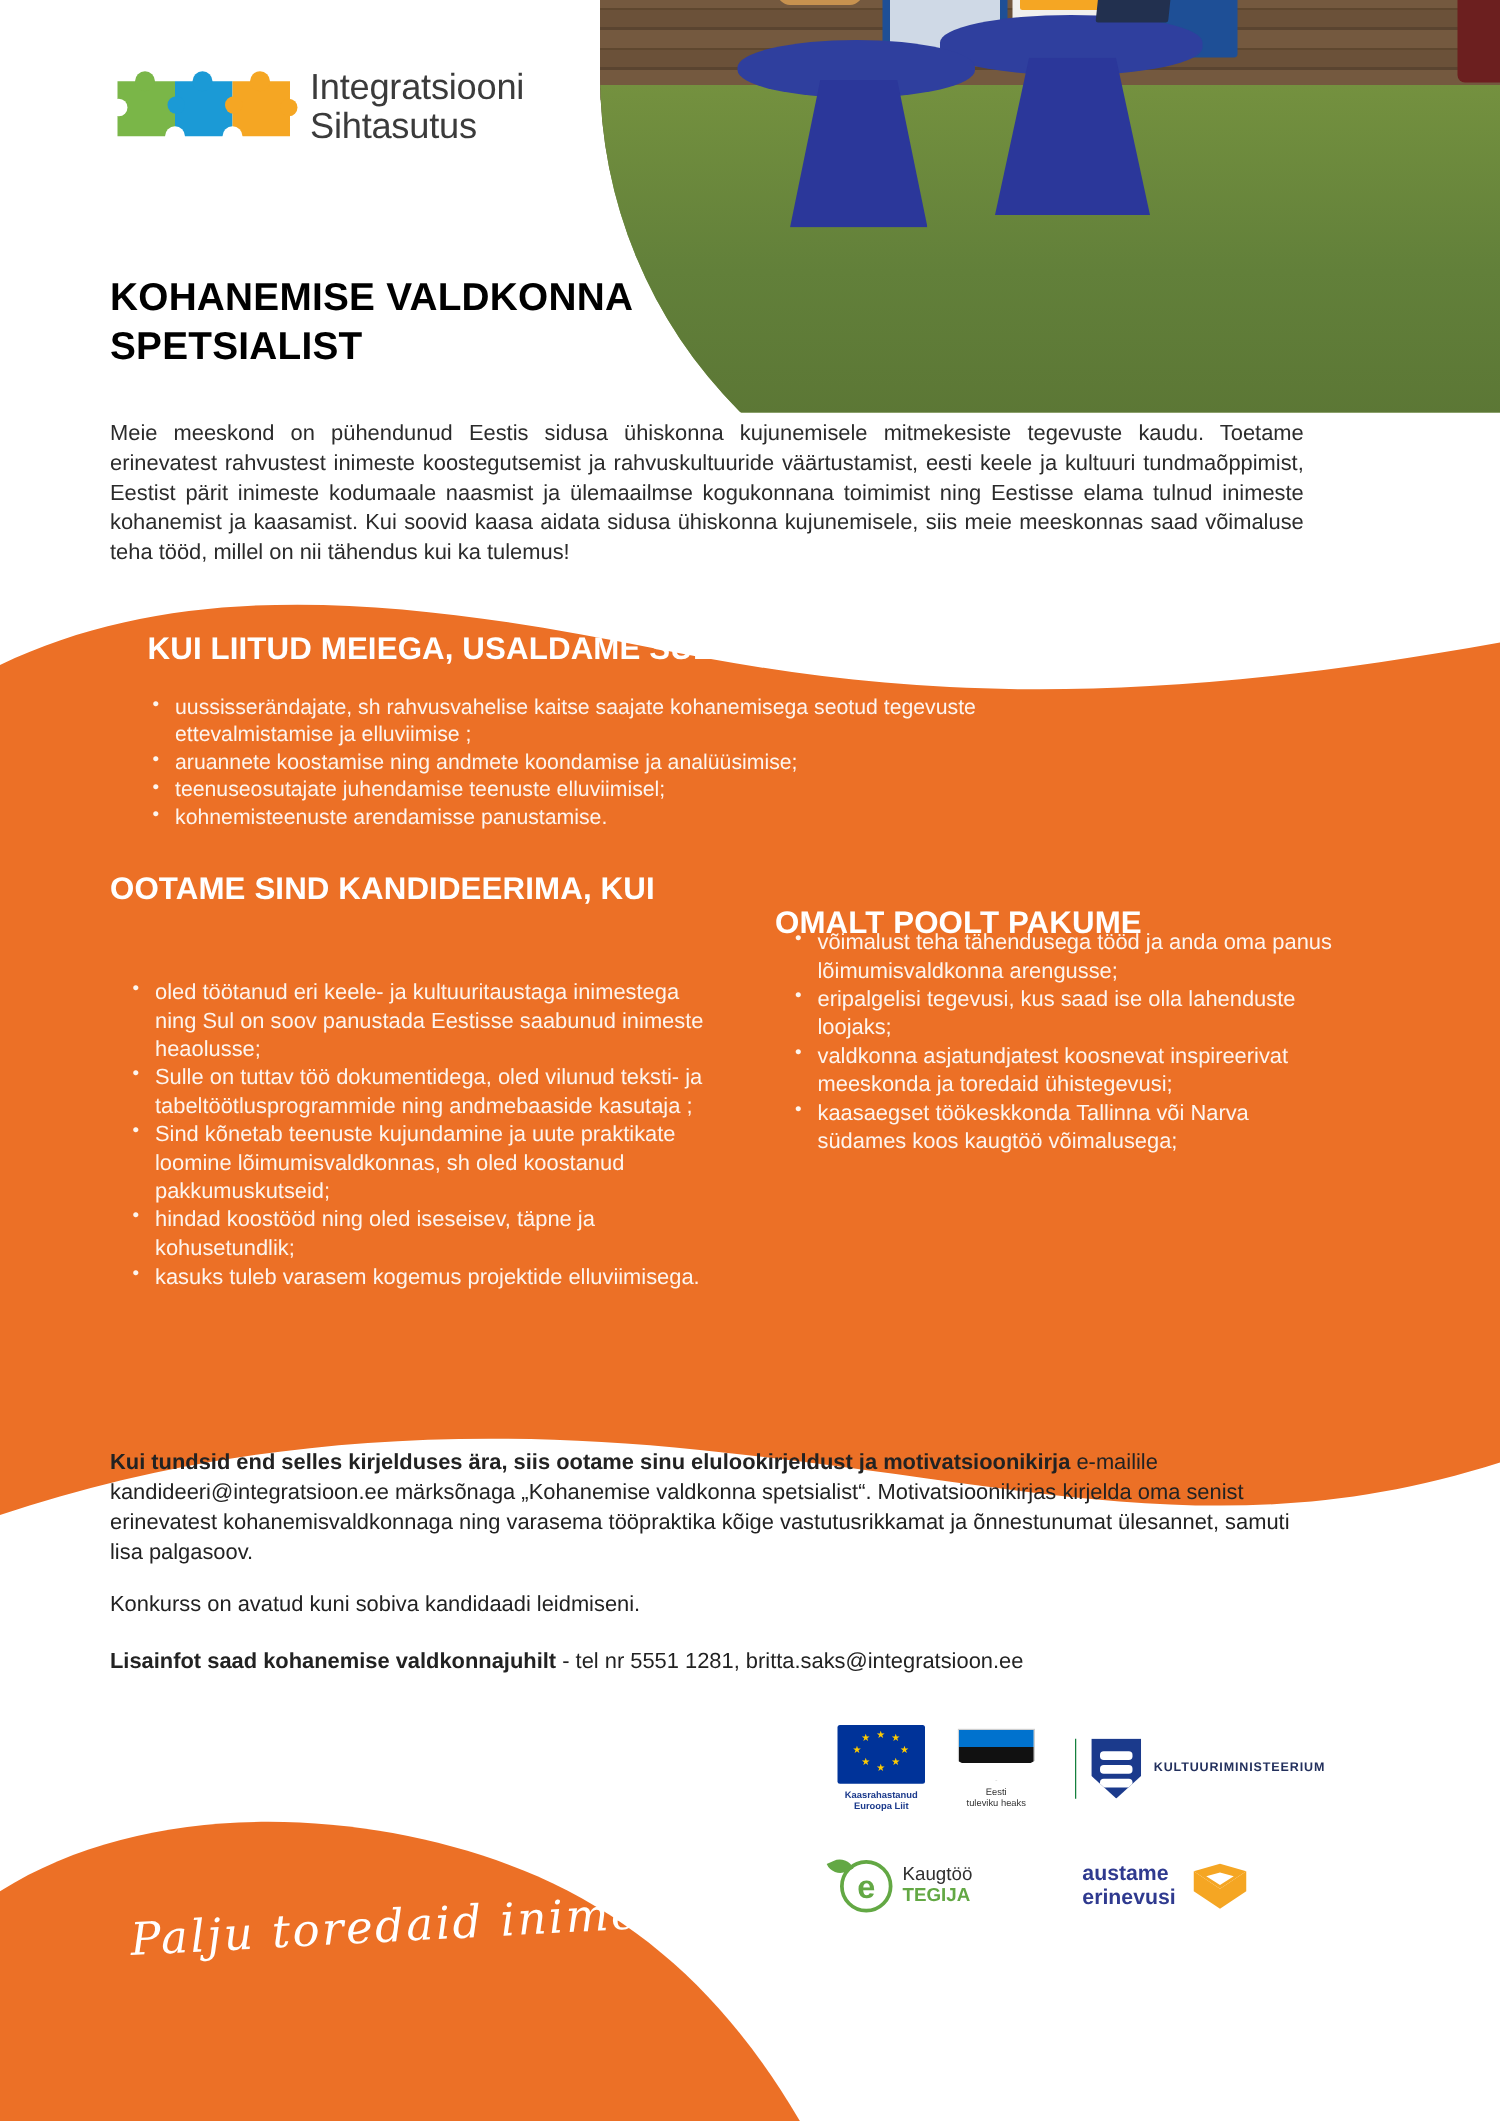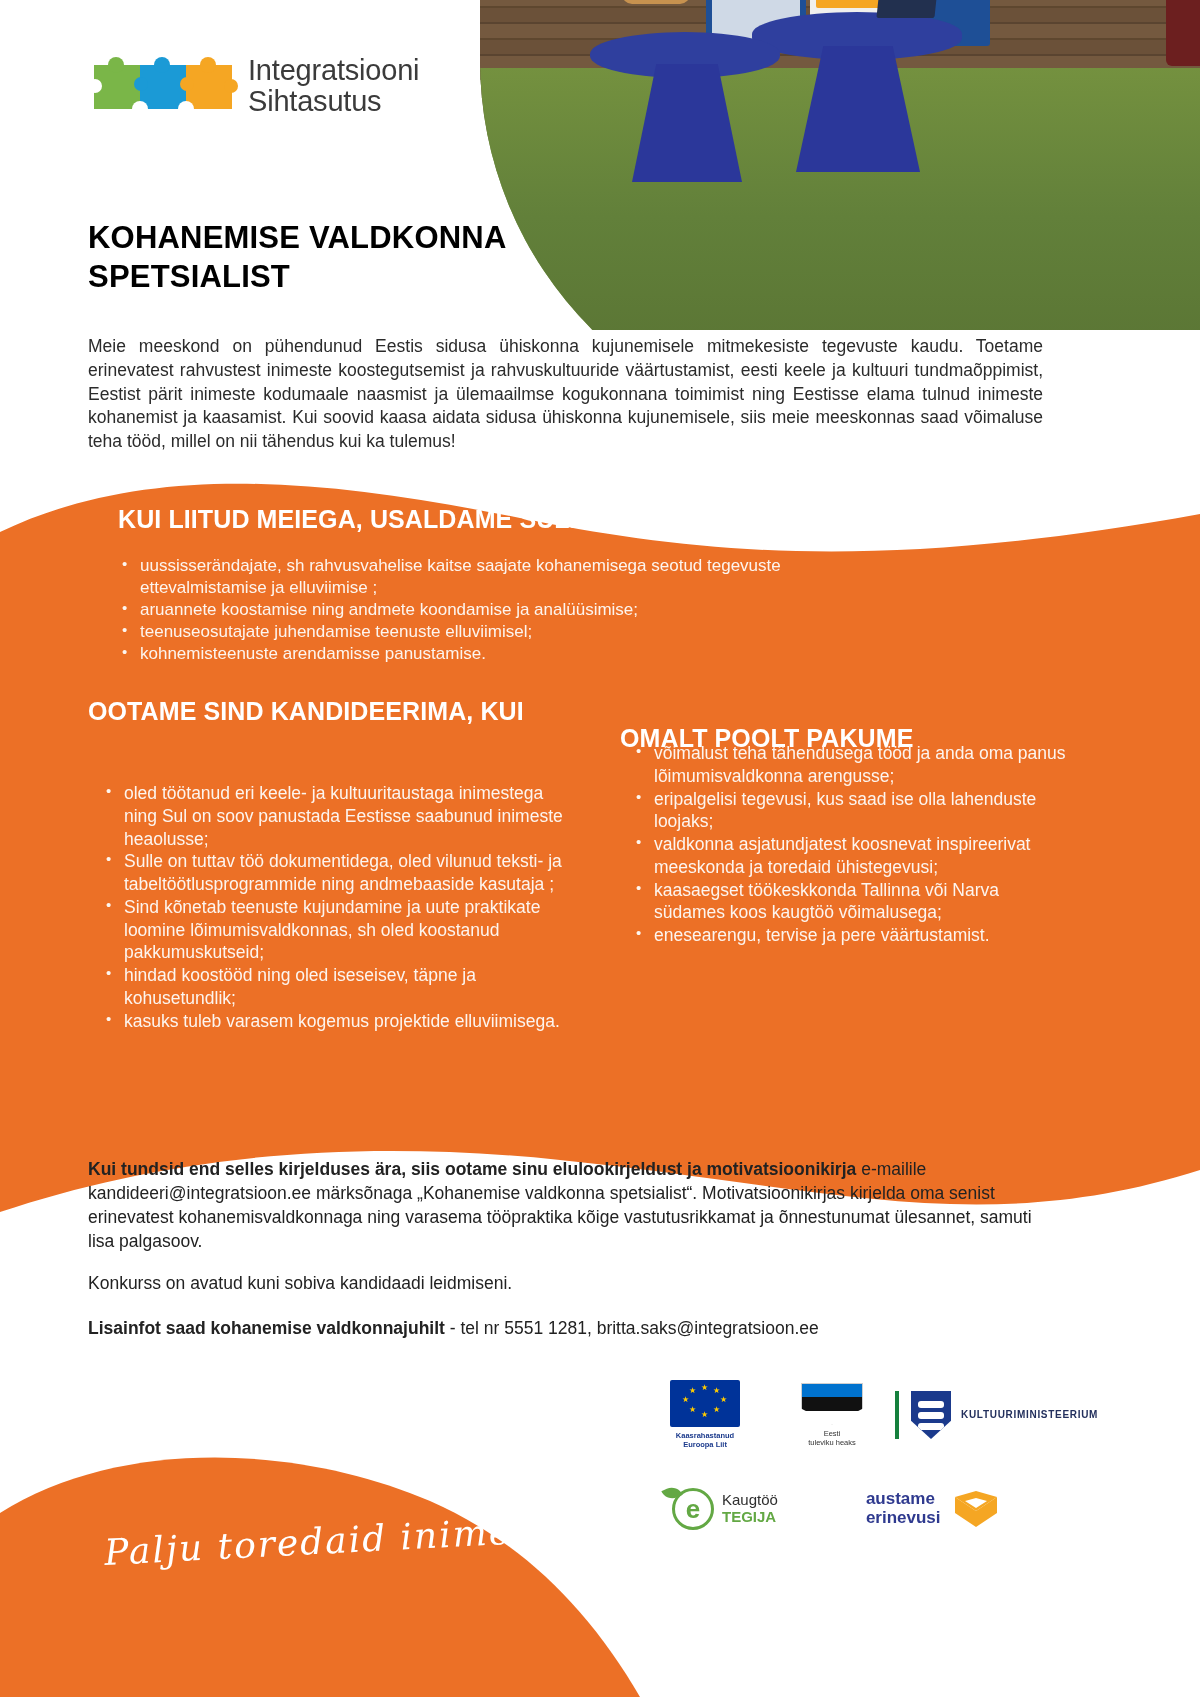--- a/index.html
+++ b/index.html
@@ -131,27 +131,27 @@
   .konk { position:absolute; left:88px; top:1273px; font-size:17.5px; color:#222; font-stretch:condensed;}
   .lisainfo { position:absolute; left:88px; top:1318px; font-size:17.5px; color:#222; font-stretch:condensed;}
   .lisainfo b { font-weight:bold; }
 
   
   .footer-logos { position:absolute; left:670px; top:1380px; display:flex; align-items:center; gap:26px;}
   .eu { text-align:center; }
   .eu-flag { width:70px; height:47px; background:#003399; position:relative; border-radius:2px;}
   .eu-flag .star { position:absolute; color:#FFCC00; font-size:8px; line-height:8px;}
   .eu-cap { font-size:7.5px; color:#1b3a8c; margin-top:4px; line-height:1.25; font-weight:bold;}
-  .ee { text-align:center;margin-left:35px; }
+  .ee { text-align:center; }
   .ee-flag { width:62px; height:42px; position:relative; margin:0 auto; border:1px solid #cfcfcf;
     background:linear-gradient(to bottom,#0072ce 0 33.33%, #111 33.33% 66.66%, #fff 66.66% 100%);
     clip-path: polygon(0 0,100% 0,100% 62%,50% 100%,0 62%);
   }
   .ee-cap { font-size:7.5px; color:#333; margin-top:4px; line-height:1.25;}
-  .kul { display:flex; align-items:center; gap:10px; border-left:4px solid #15803d; padding-left:12px; margin-left:6px;}
+  .kul { display:flex; align-items:center; gap:10px; border-left:1px solid #15803d; padding-left:12px; margin-left:6px;}
   .kul-crest { width:40px; height:48px; position:relative;}
   .kul-text { font-size:10px; letter-spacing:.7px; color:#23305d; font-weight:bold;}
   .lions { position:absolute; inset:0; background:#1b3a8c;
      clip-path: polygon(0 0,100% 0,100% 62%,50% 100%,0 62%); }
   .lions i { position:absolute; left:50%; transform:translateX(-50%); width:26px; height:7px; background:#fff; border-radius:3px;}
 
   .badges { position:absolute; left:672px; top:1488px; display:flex; align-items:center; gap:88px;}
   .kaugtoo { display:flex; align-items:center; gap:8px;}
   .kt-circle { width:42px; height:42px; border-radius:50%; border:3px solid #63a844; position:relative; background:#fff;}
   .kt-circle:after { content:"e"; position:absolute; inset:0; display:flex; align-items:center; justify-content:center; color:#63a844; font-size:26px; font-weight:bold;}
@@ -255,21 +255,20 @@
     <li>hindad koostööd ning oled iseseisev, täpne ja kohusetundlik;</li>
     <li>kasuks tuleb varasem kogemus projektide elluviimisega.</li>
   </ul>
 
   <h2 class="sec-head h-offer">OMALT POOLT PAKUME</h2>
   <ul class="b list-offer">
     <li>võimalust teha tähendusega tööd ja anda oma panus lõimumisvaldkonna arengusse;</li>
     <li>eripalgelisi tegevusi, kus saad ise olla lahenduste loojaks;</li>
     <li>valdkonna asjatundjatest koosnevat inspireerivat meeskonda ja toredaid ühistegevusi;</li>
     <li>kaasaegset töökeskkonda Tallinna või Narva südames koos kaugtöö võimalusega;</li>
-    <li>enesearengu, tervise ja pere väärtustamist.</li>
   </ul>
 
   <p class="apply">
     <b>Kui tundsid end selles kirjelduses ära, siis ootame sinu elulookirjeldust ja motivatsioonikirja</b><span> e-mailile kandideeri@integratsioon.ee märksõnaga „Kohanemise valdkonna spetsialist“. Motivatsioonikirjas kirjelda oma senist erinevatest kohanemisvaldkonnaga ning varasema tööpraktika kõige vastutusrikkamat ja õnnestunumat ülesannet, samuti lisa palgasoov.</span>
   </p>
   <p class="konk">Konkurss on avatud kuni sobiva kandidaadi leidmiseni.</p>
   <p class="lisainfo">
     <b>Lisainfot saad kohanemise valdkonnajuhilt</b><span> - tel nr 5551 1281, britta.saks@integratsioon.ee</span>
   </p>
 

